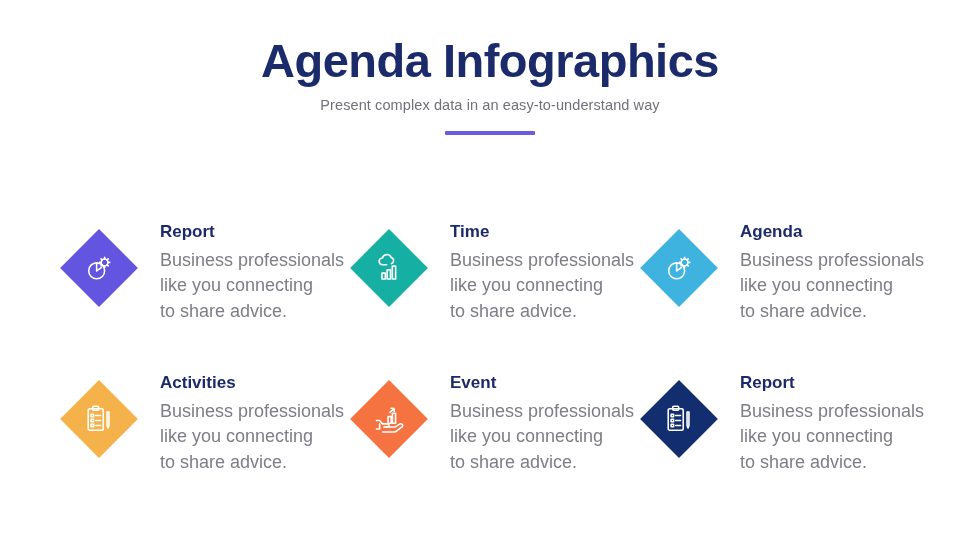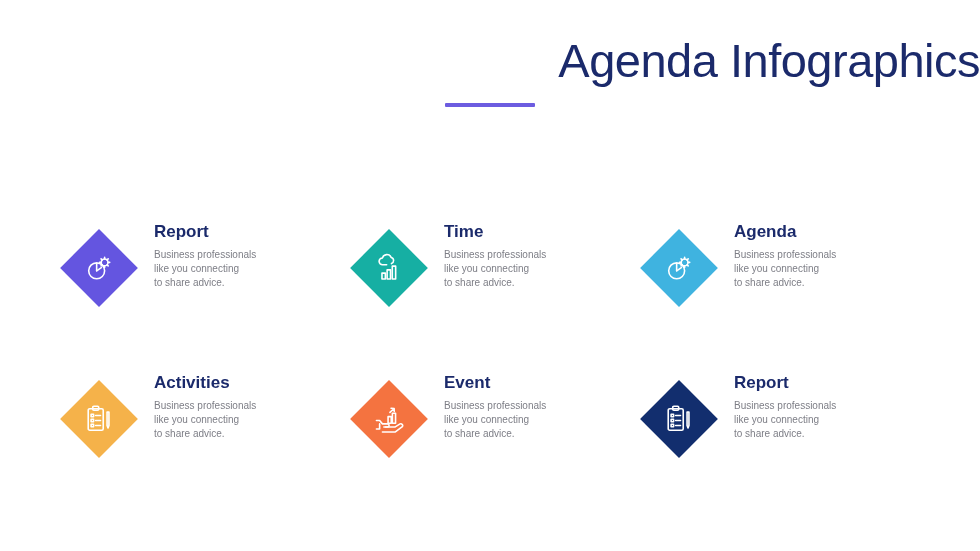--- a/index.html
+++ b/index.html
@@ -23,26 +23,25 @@
   
   .header {
     position: absolute;
     top: 36px;
     left: 0;
     width: 980px;
     text-align: center;
   }
   .slide-title {
     font-size: 47px;
-    font-weight: normal;
+    font-weight: bold;
     color: #1b2a6b;
     letter-spacing: -0.5px;
     line-height: 1.05;
     margin: 0;
-    text-align: right;
   }
   .slide-subtitle {
     font-size: 14.5px;
     color: #6f7078;
     margin: 12px 0 0 0;
     letter-spacing: 0.1px;
   }
   .title-underline {
     width: 90px;
     height: 4px;
@@ -57,21 +56,22 @@
     top: 205px;
     left: 60px;
     width: 870px;
     display: grid;
     grid-template-columns: repeat(3, 290px);
     grid-template-rows: repeat(2, 151px);
   }
   .item {
     display: flex;
     align-items: flex-start;
-    gap: 16px;
+    gap: 2px;
+    justify-content: space-between;
   }
   .diamond-wrap {
     flex: 0 0 auto;
     width: 78px;
     height: 78px;
     margin-top: 24px;
     position: relative;
   }
   .diamond {
     position: absolute;
@@ -95,34 +95,35 @@
     width: 190px;
   }
   .item-title {
     font-size: 17px;
     font-weight: bold;
     color: #1b2a6b;
     margin: 0 0 6px 0;
     line-height: 1.1;
   }
   .item-desc {
-    font-size: 10px;
+    font-size: 18px;
     color: #7d7e86;
     line-height: 1.42;
     margin: 0;
     white-space: pre-line;
   }
 </style>
 </head>
 <body>
 
 <div class="slide">
 
   <div class="header">
     <h1 class="slide-title" style="color: rgb(27, 42, 107);">Agenda Infographics</h1>
+    <p class="slide-subtitle" style="color: rgb(111, 112, 120);">Present complex data in an easy-to-understand way</p>
     <div class="title-underline" style="background: rgb(108, 92, 224);"></div>
   </div>
 
   <div class="grid">
 
     <div class="item">
       <div class="diamond-wrap">
         <div class="diamond" style="background: rgb(100, 85, 224);"></div>
         <svg class="diamond-icon" viewBox="0 0 32 32" fill="none" stroke="#ffffff" stroke-width="1.7" stroke-linecap="round" stroke-linejoin="round">
           <circle cx="13.5" cy="19" r="8.5"></circle>

